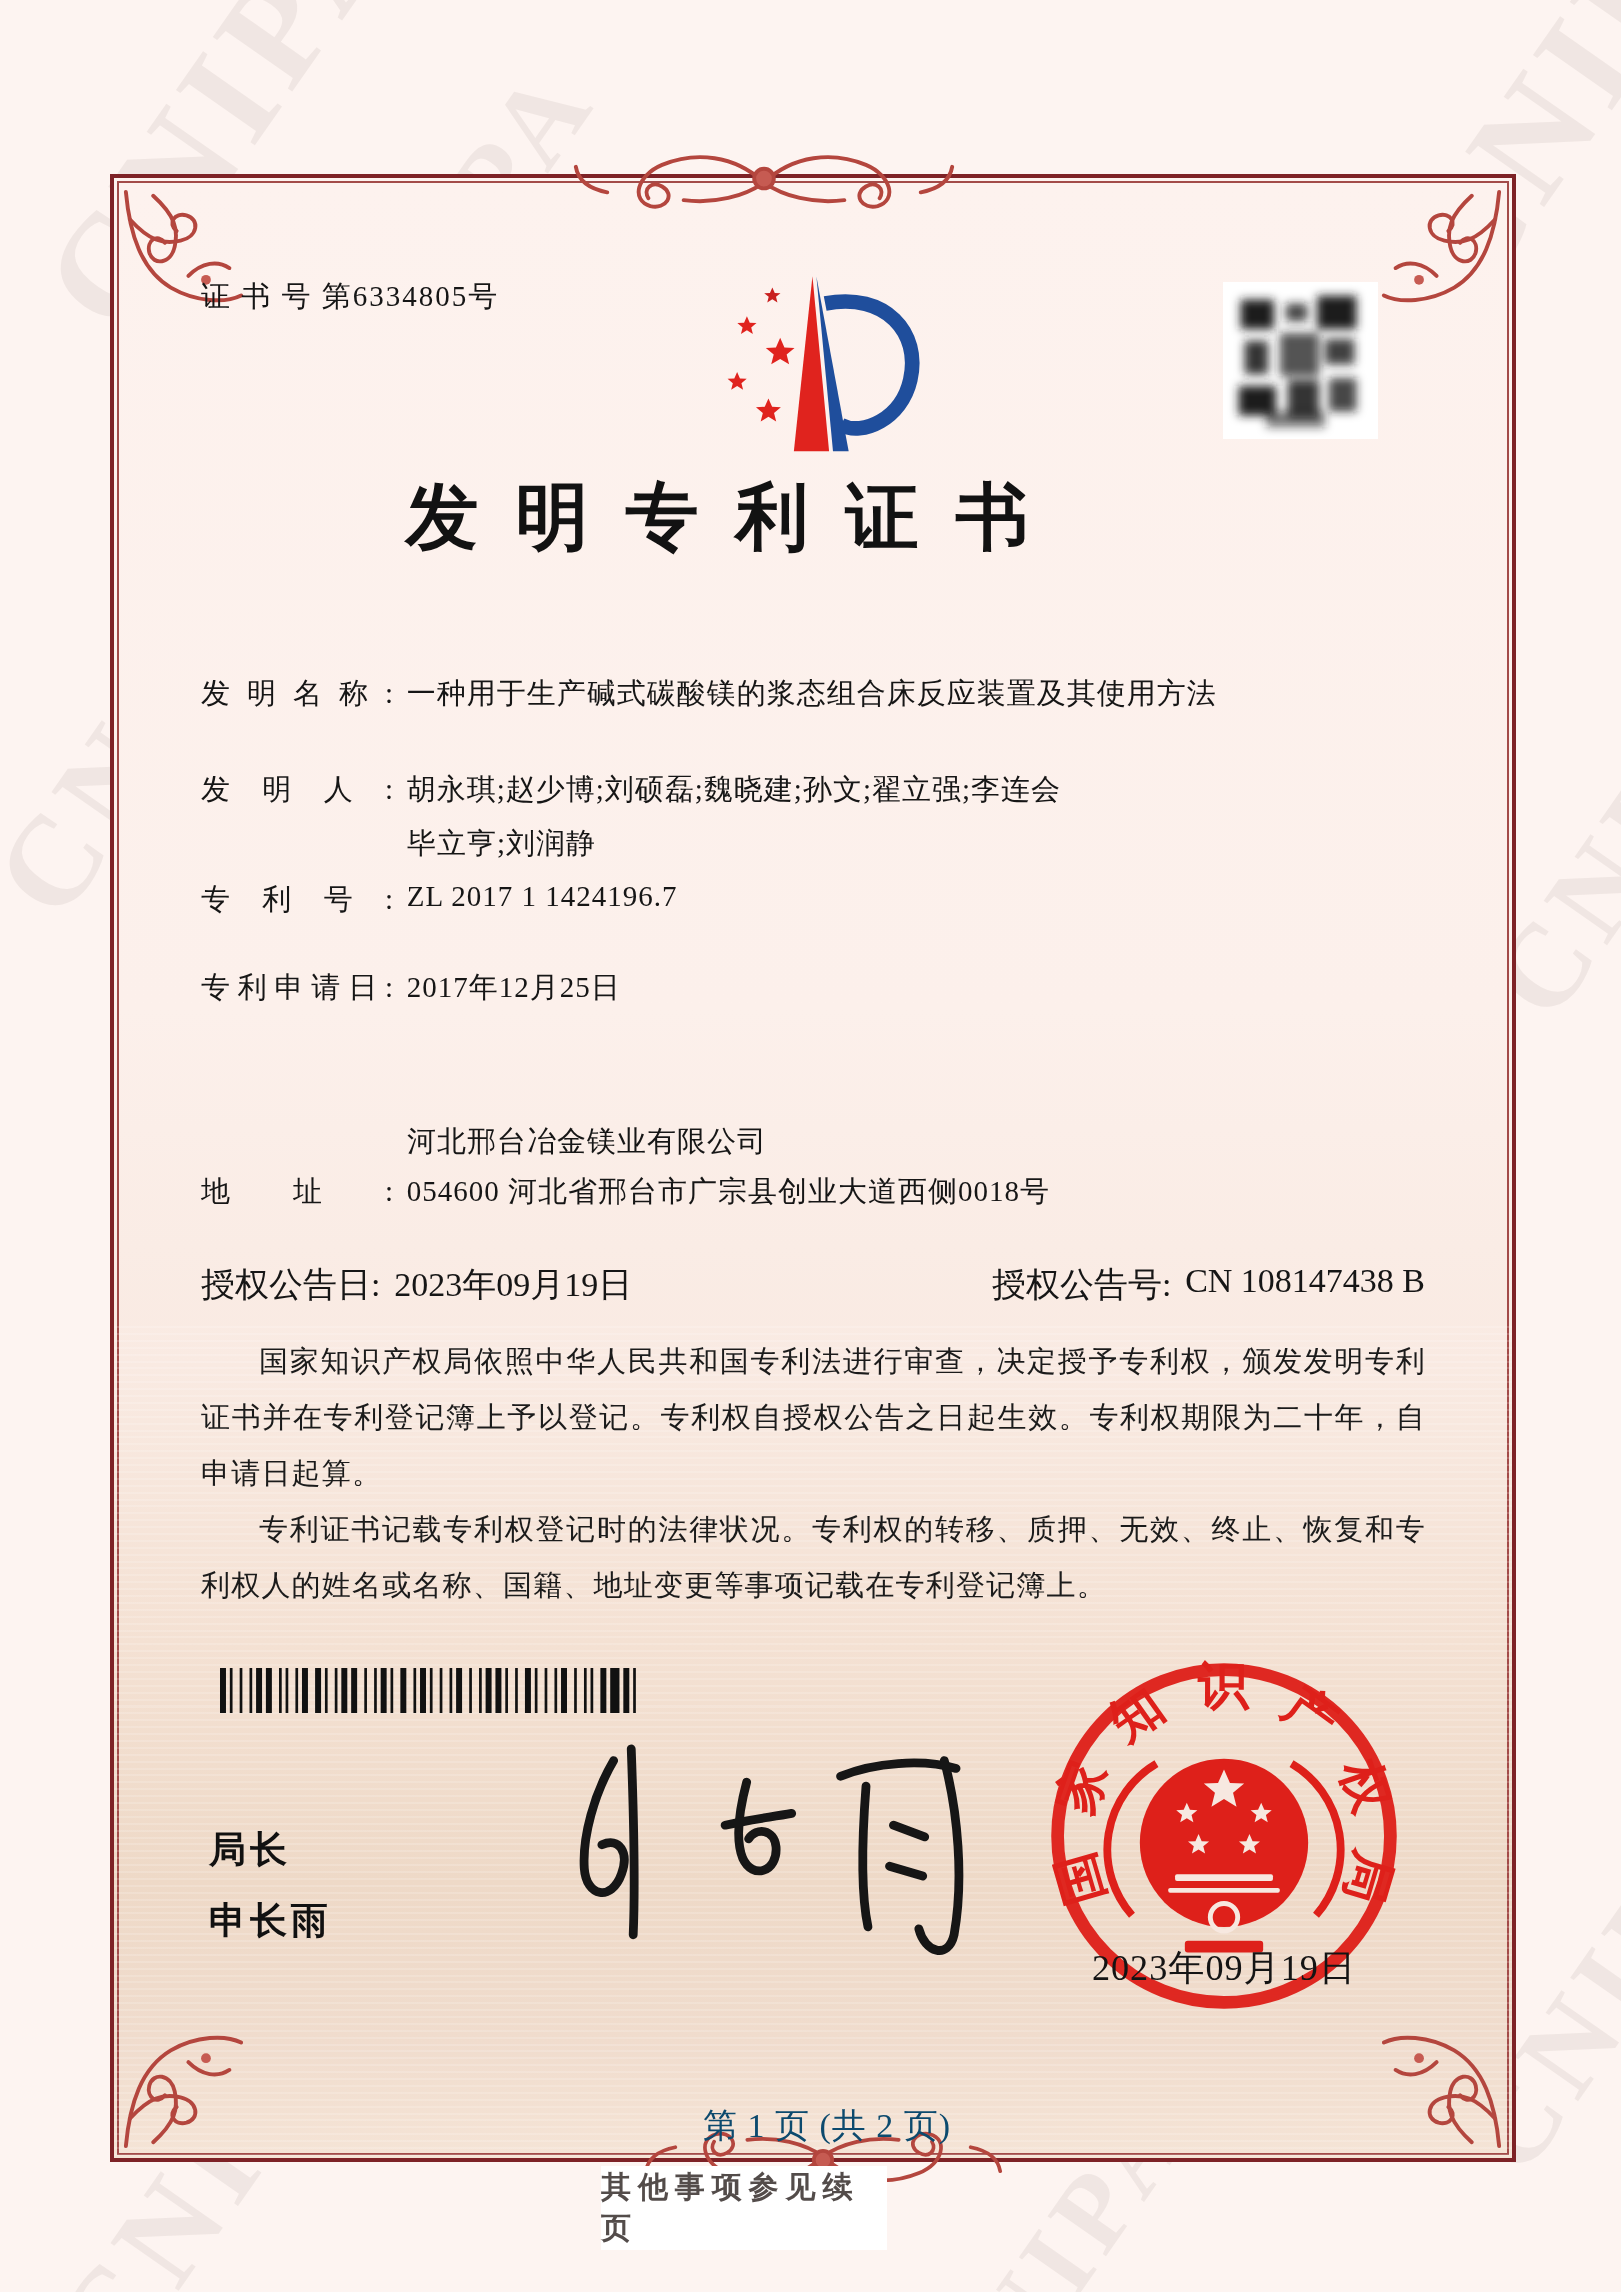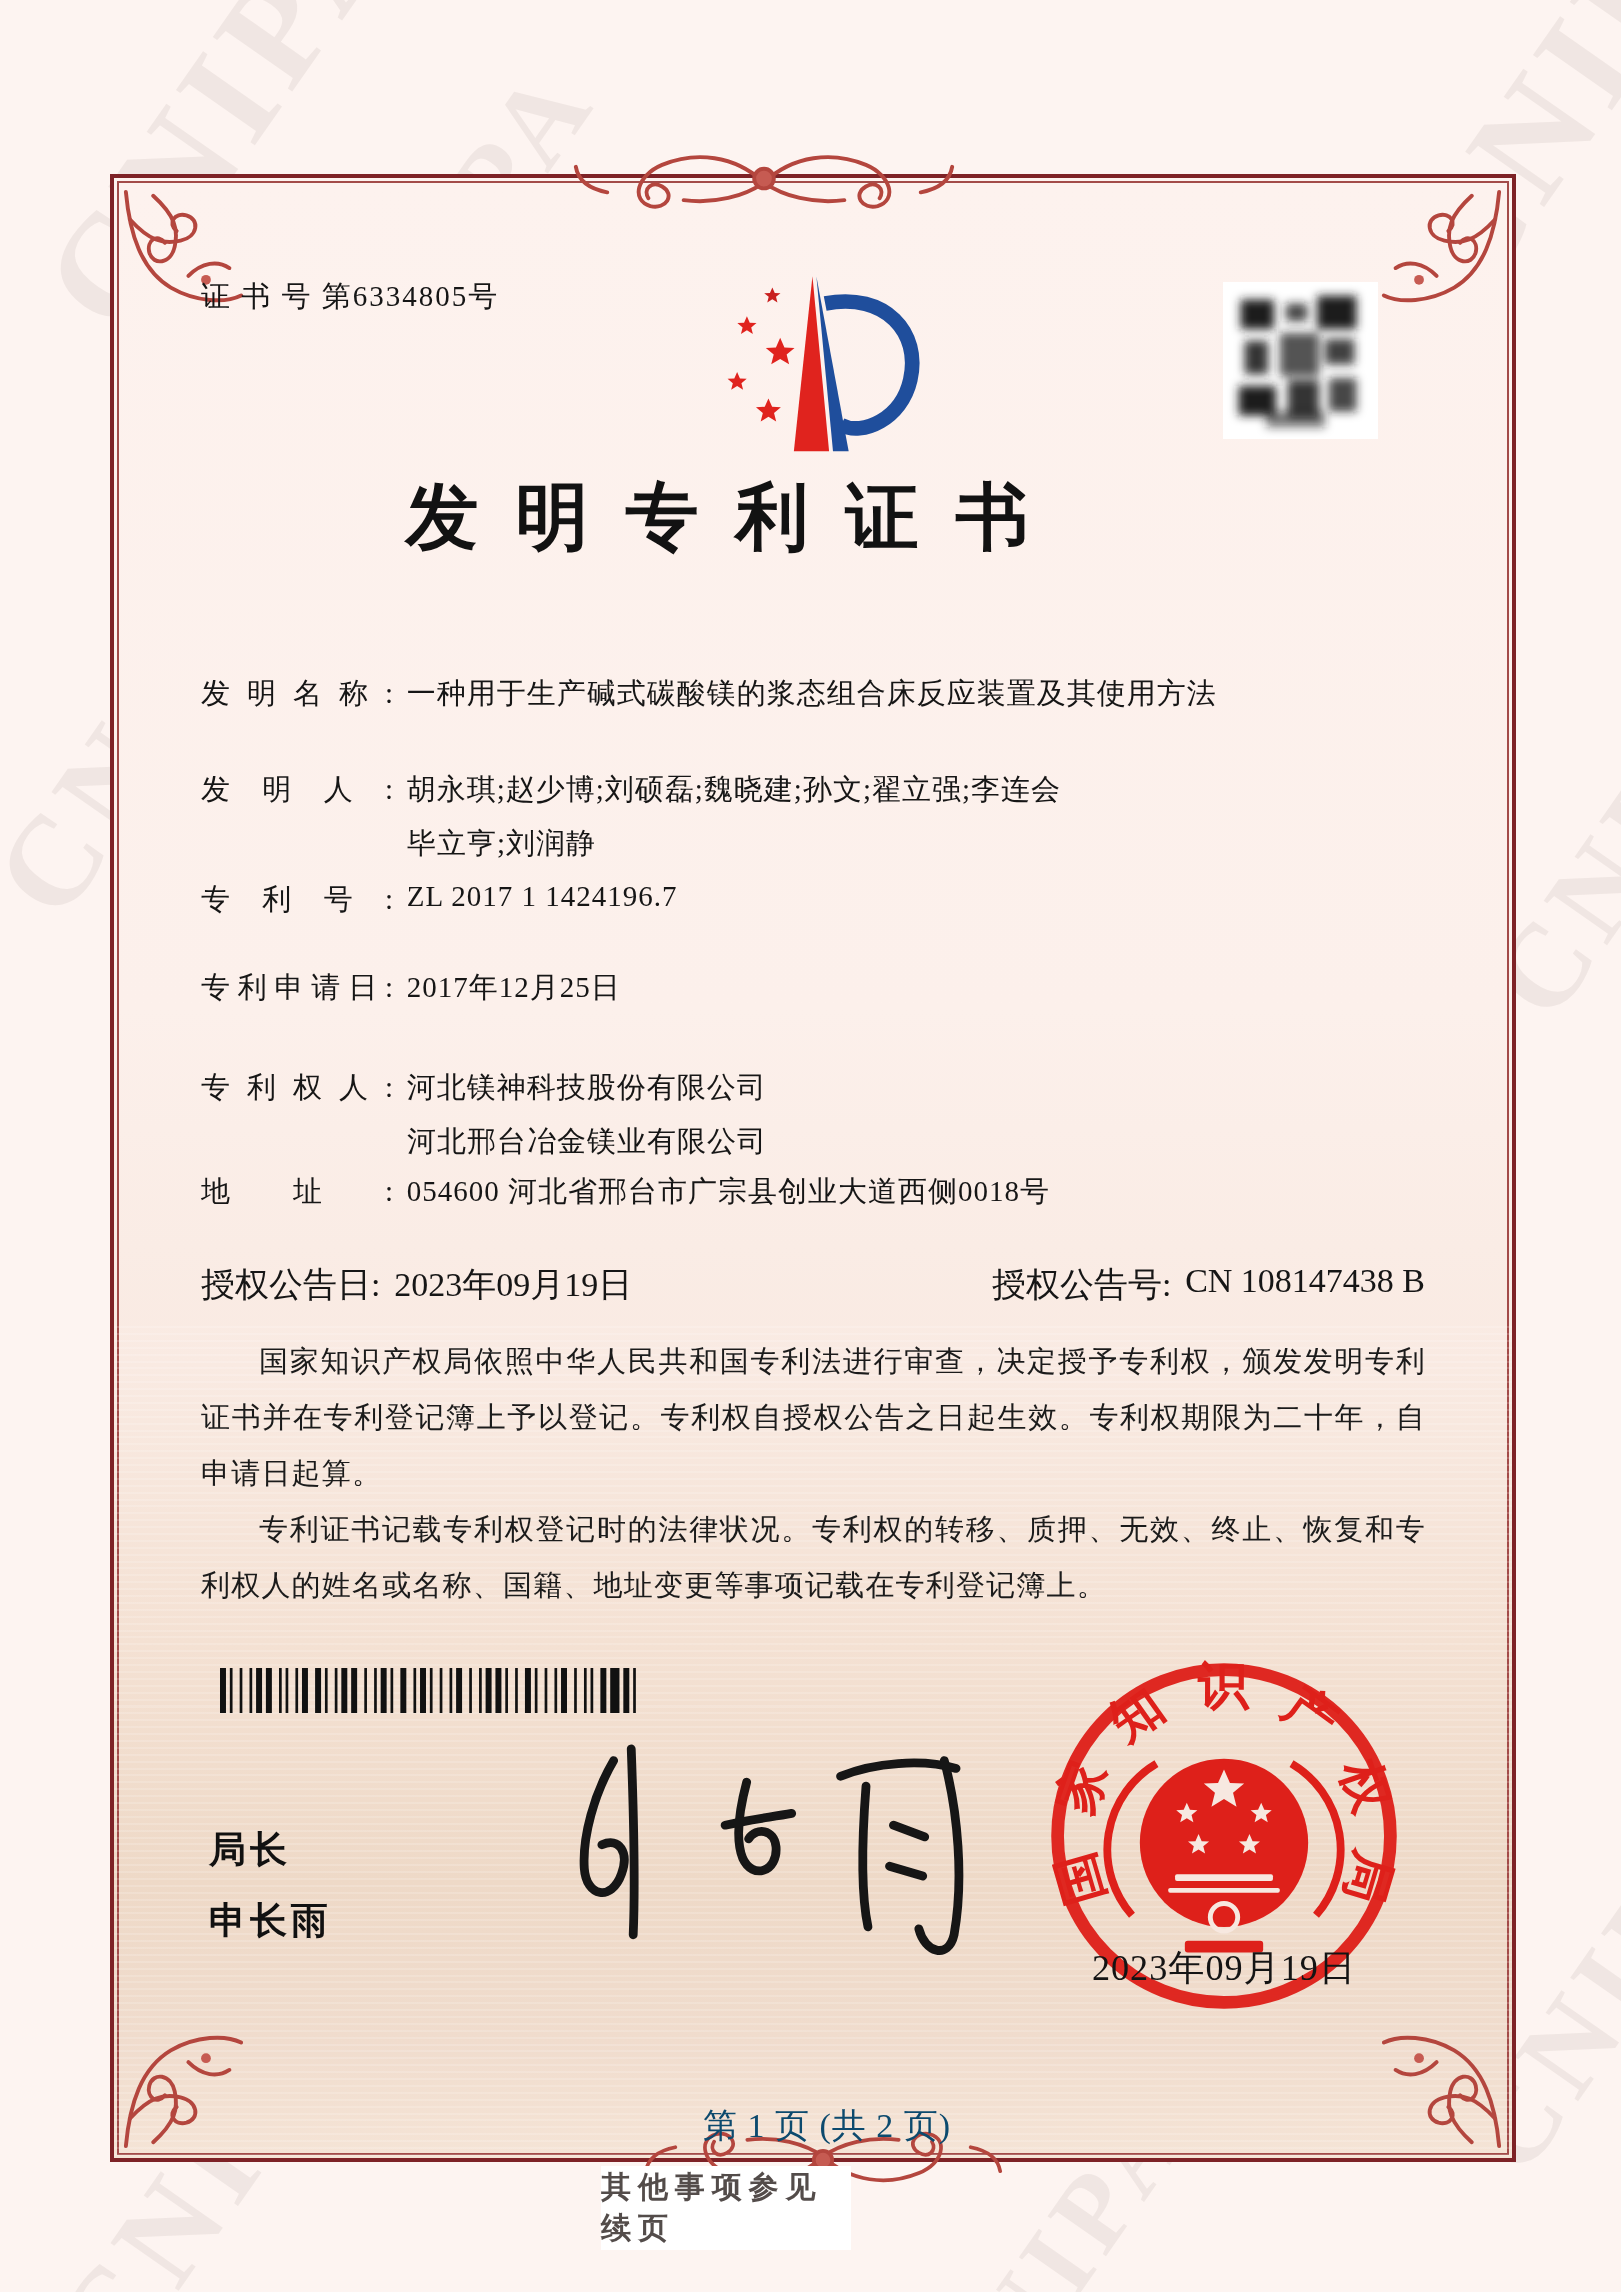--- a/index.html
+++ b/index.html
@@ -45,21 +45,21 @@
   .compactrow .clabel { margin-right:13.7px; }
   .legal {
     position:absolute; left:201px; top:1333px; width:1225px;
     font-size:29px; line-height:56px; text-align:justify; letter-spacing:1.2px; color:#1b1b1b;
   }
   .legal p { margin:0; text-indent:2em; }
   .director { position:absolute; left:209px; font-size:37px; font-weight:bold;
     font-family:Liberation Sans, sans-serif; letter-spacing:3.9px; color:#111; }
   .footer { position:absolute; left:703px; top:2103px; font-size:34px; color:#0c4a6e; letter-spacing:1px; }
   .note-box {
-    position:absolute; left:601px; top:2166px; width:250px; height:84px;
+    position:absolute; left:601px; top:2166px; width:286px; height:84px;
     background:#ffffff; display:flex; align-items:center; justify-content:center;
   }
   .note-text { font-size:30px; letter-spacing:6.9px; color:#453d3b; font-weight:600; opacity:.92; }
   .qr { position:absolute; left:1223px; top:282px; width:155px; height:157px; }
   .barcode { position:absolute; left:220px; top:1668px; width:423px; height:45px; }
   .signature { position:absolute; left:529px; top:1743px; }
   .seal { position:absolute; left:1039px; top:1651px; }
   .logo { position:absolute; left:698px; top:272px; }
   .orn { position:absolute; pointer-events:none; }
 </style>
@@ -175,24 +175,20 @@
   <div class="frow" style="top:880px">
     <span class="flabel">专利号:</span>
     <span class="fval">ZL 2017 1 1424196.7</span>
   </div>
 
   <div class="frow" style="top:968px">
     <span class="flabel">专利申请日:</span>
     <span class="fval">2017年12月25日</span>
   </div>
 
-  <div class="frow" style="top:1068px">
-    <span class="flabel">专利权人:</span>
-    <span class="fval">河北镁神科技股份有限公司</span>
-  </div>
   <div class="fval2" style="top:1122px">河北邢台冶金镁业有限公司</div>
 
   <div class="frow" style="top:1172px">
     <span class="flabel">地址:</span>
     <span class="fval">054600 河北省邢台市广宗县创业大道西侧0018号</span>
   </div>
 
   <div class="compactrow" style="left:201px;top:1262px">
     <span class="clabel">授权公告日:</span>
     <span>2023年09月19日</span>

